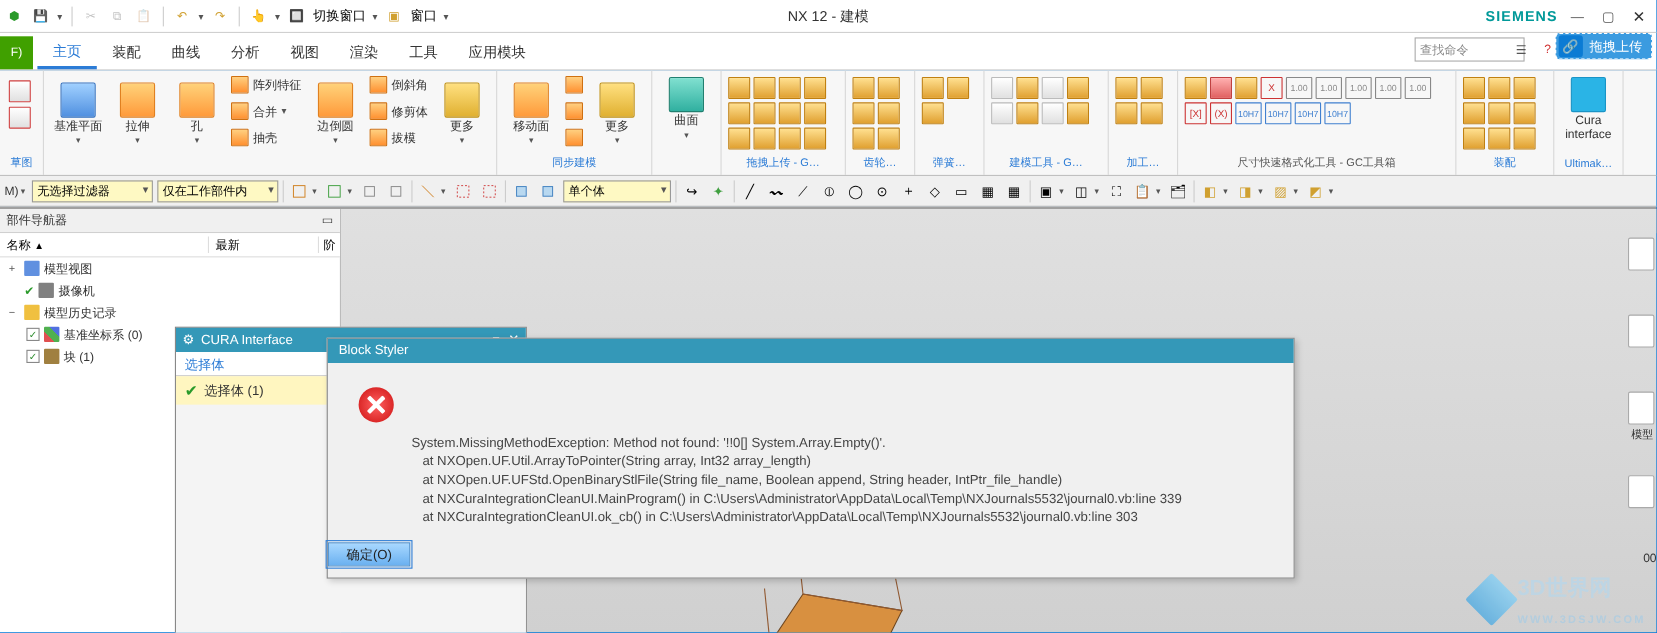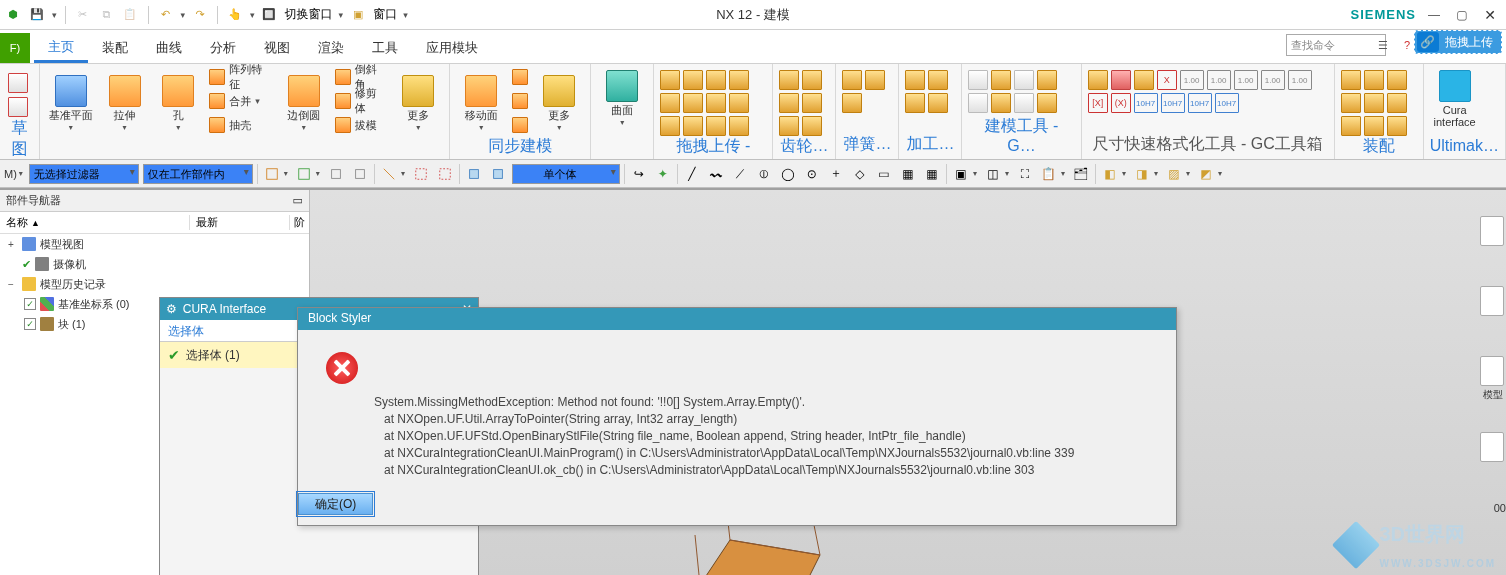--- a/index.html
+++ b/index.html
@@ -25,21 +25,21 @@
 .ribbon-tabs { height: 34px; background: #fff; display: flex; align-items: flex-end; border-bottom: 1px solid #d0d0d0; position: relative; }
 .filetab { width: 30px; height: 30px; background: #40a000; color: #fff; display: flex; align-items: center; justify-content: center; font-size: 11px; margin-right: 4px; }
 .ribtab { height: 30px; padding: 0 14px; display: flex; align-items: center; color: #333; font-size: 13px; cursor: default; }
 .ribtab.active { color: #2c7cd6; border-bottom: 3px solid #2c7cd6; font-weight: 500; }
 .search-cmd { position: absolute; right: 120px; top: 4px; width: 100px; height: 22px; border: 1px solid #aaa; font-size: 11px; padding: 0 4px; color: #888; display: flex; align-items: center; }
 .ribhelp { position: absolute; right: 90px; top: 6px; display: flex; gap: 6px; }
 
 
 .ribbon-panel { background: #f7f7f7; border-bottom: 1px solid #c0c0c0; height: 96px; display: flex; align-items: stretch; overflow: hidden; }
 .ribgroup { border-right: 1px solid #d8d8d8; padding: 2px 6px; display: flex; flex-direction: column; justify-content: space-between; }
-.ribgroup .grouplabel { text-align: center; font-size: 16px; color: #555; padding-bottom: 2px; }
+.ribgroup .grouplabel { text-align: center; font-size: 10px; color: #555; padding-bottom: 2px; }
 .ribgroup .grouplabel.link { color: #2c7cd6; }
 .ribrow { display: flex; align-items: center; gap: 4px; }
 .bigbtn { width: 50px; display: flex; flex-direction: column; align-items: center; gap: 2px; padding-top: 4px; }
 .bigbtn .icn { width: 32px; height: 32px; background: linear-gradient(#ffd27a,#ff9a3a); border: 1px solid #e08020; border-radius: 2px; }
 .bigbtn .icn.blue { background: linear-gradient(#a0d0ff,#5090e0); border-color: #3070c0; }
 .bigbtn .icn.teal { background: linear-gradient(#80e0d0,#30b0a0); border-color: #208070; }
 .bigbtn .icn.gold { background: linear-gradient(#ffe080,#e0b030); border-color: #c09010; }
 .bigbtn .icn.cura { background: #2ab4e6; border-color: #1a94c6; }
 .bigbtn .lbl { font-size: 11px; color: #333; text-align: center; line-height: 12px; }
 .bigbtn .drp { font-size: 8px; color: #555; }
@@ -50,21 +50,21 @@
 .tinyicn.gold { background: linear-gradient(#ffe090,#e0a030); border-color: #c08010; }
 .tinyicn.red { background: linear-gradient(#ffb0b0,#e06060); border-color: #c04040; }
 .ribmini { display: flex; flex-wrap: wrap; gap: 3px; width: 100px; align-content: flex-start; padding-top: 4px; }
 .dimrow { display: flex; gap: 3px; align-items: center; padding-top: 4px; flex-wrap: wrap; width: 240px; }
 .dimbtn { width: 20px; height: 20px; border: 1px solid #cc3333; border-radius: 1px; display: flex; align-items: center; justify-content: center; font-size: 9px; color: #cc3333; }
 .dimbtn.txt { border-color: #888; color: #888; font-size: 8px; width: 24px; }
 
 
 .toolbar2 { height: 28px; background: #f0f0f0; border-bottom: 1px solid #c0c0c0; display: flex; align-items: center; gap: 4px; padding: 0 4px; }
 .tb2-label { font-size: 11px; color: #333; }
-.tb2-select { height: 20px; border: 1px solid #999; background: #3b82f6; font-size: 11px; padding: 0 16px 0 4px; appearance: none; position: relative; }
+.tb2-select { height: 20px; border: 1px solid #999; background: #fef9c3; font-size: 11px; padding: 0 16px 0 4px; appearance: none; position: relative; }
 .tb2-selwrap { position: relative; }
 .tb2-selwrap::after { content: "▾"; position: absolute; right: 4px; top: 2px; font-size: 10px; color: #555; pointer-events: none; }
 .tb2-sep { width: 1px; height: 20px; background: #ccc; }
 .tb2-icn { width: 20px; height: 20px; display: flex; align-items: center; justify-content: center; }
 .tb2-icn svg { width: 14px; height: 14px; }
 .tb2-drop { font-size: 8px; color: #555; margin-left: -2px; margin-right: 2px; }
 
 
 .filetabstrip { height: 24px; background: #a0a0a0; display: flex; align-items: flex-end; padding-left: 322px; }
 .filetabstrip .tab { height: 22px; background: #3498b8; color: #fff; font-size: 11px; padding: 0 8px; display: flex; align-items: center; gap: 6px; border-radius: 4px 4px 0 0; }
@@ -328,41 +328,41 @@
   <div class="ribgroup">
     <div class="ribmini" style="width:50px;">
       <span class="tinyicn gold"></span>
         <span class="tinyicn gold"></span>
       <span class="tinyicn gold"></span>
     </div>
     <div class="grouplabel link">弹簧…</div>
   </div>
 
   <div class="ribgroup">
-    <div class="ribmini" style="width:50px;">
-      <span class="tinyicn gold"></span>
-        <span class="tinyicn gold"></span>
-      <span class="tinyicn gold"></span>
-        <span class="tinyicn gold"></span>
-    </div>
-    <div class="grouplabel link">加工…</div>
-  </div>
-
-  <div class="ribgroup">
     <div class="ribmini" style="width:100px;">
       <span class="tinyicn"></span>
         <span class="tinyicn gold"></span>
         <span class="tinyicn"></span>
         <span class="tinyicn gold"></span>
       <span class="tinyicn"></span>
         <span class="tinyicn gold"></span>
         <span class="tinyicn"></span>
         <span class="tinyicn gold"></span>
     </div>
     <div class="grouplabel link">建模工具 - G…</div>
+  </div>
+
+  <div class="ribgroup">
+    <div class="ribmini" style="width:50px;">
+      <span class="tinyicn gold"></span>
+        <span class="tinyicn gold"></span>
+      <span class="tinyicn gold"></span>
+        <span class="tinyicn gold"></span>
+    </div>
+    <div class="grouplabel link">加工…</div>
   </div>
 
   <div class="ribgroup">
     <div class="dimrow">
       <span class="tinyicn gold"></span>
         <span class="tinyicn red"></span>
         <span class="tinyicn gold"></span>
       <span class="dimbtn">X</span>
       <span class="dimbtn txt">1.00</span>
         <span class="dimbtn txt">1.00</span>
@@ -456,21 +456,21 @@
   <span class="tb2-icn">
       <svg viewBox="0 0 16 16">
         <rect x="3" y="3" width="10" height="10" fill="#b8d8f0" stroke="#4080c0"></rect>
       </svg>
     </span>
   <span class="tb2-icn">
       <svg viewBox="0 0 16 16">
         <rect x="3" y="3" width="10" height="10" fill="#b8d8f0" stroke="#4080c0"></rect>
       </svg>
     </span>
-  <span class="tb2-selwrap"><select class="tb2-select" style="width:108px;text-align:center;"><option>单个体</option></select></span>
+  <span class="tb2-selwrap"><select class="tb2-select" style="width:98px;"><option>单个体</option></select></span>
   <span class="tb2-sep"></span>
   <span class="tb2-icn">↪</span>
   <span class="tb2-icn" style="color:#40a040;">✦</span>
   <span class="tb2-sep"></span>
   <span class="tb2-icn">╱</span>
   <span class="tb2-icn">〰</span>
   <span class="tb2-icn">⟋</span>
   <span class="tb2-icn">⦶</span>
   <span class="tb2-icn">◯</span>
   <span class="tb2-icn">⊙</span>

